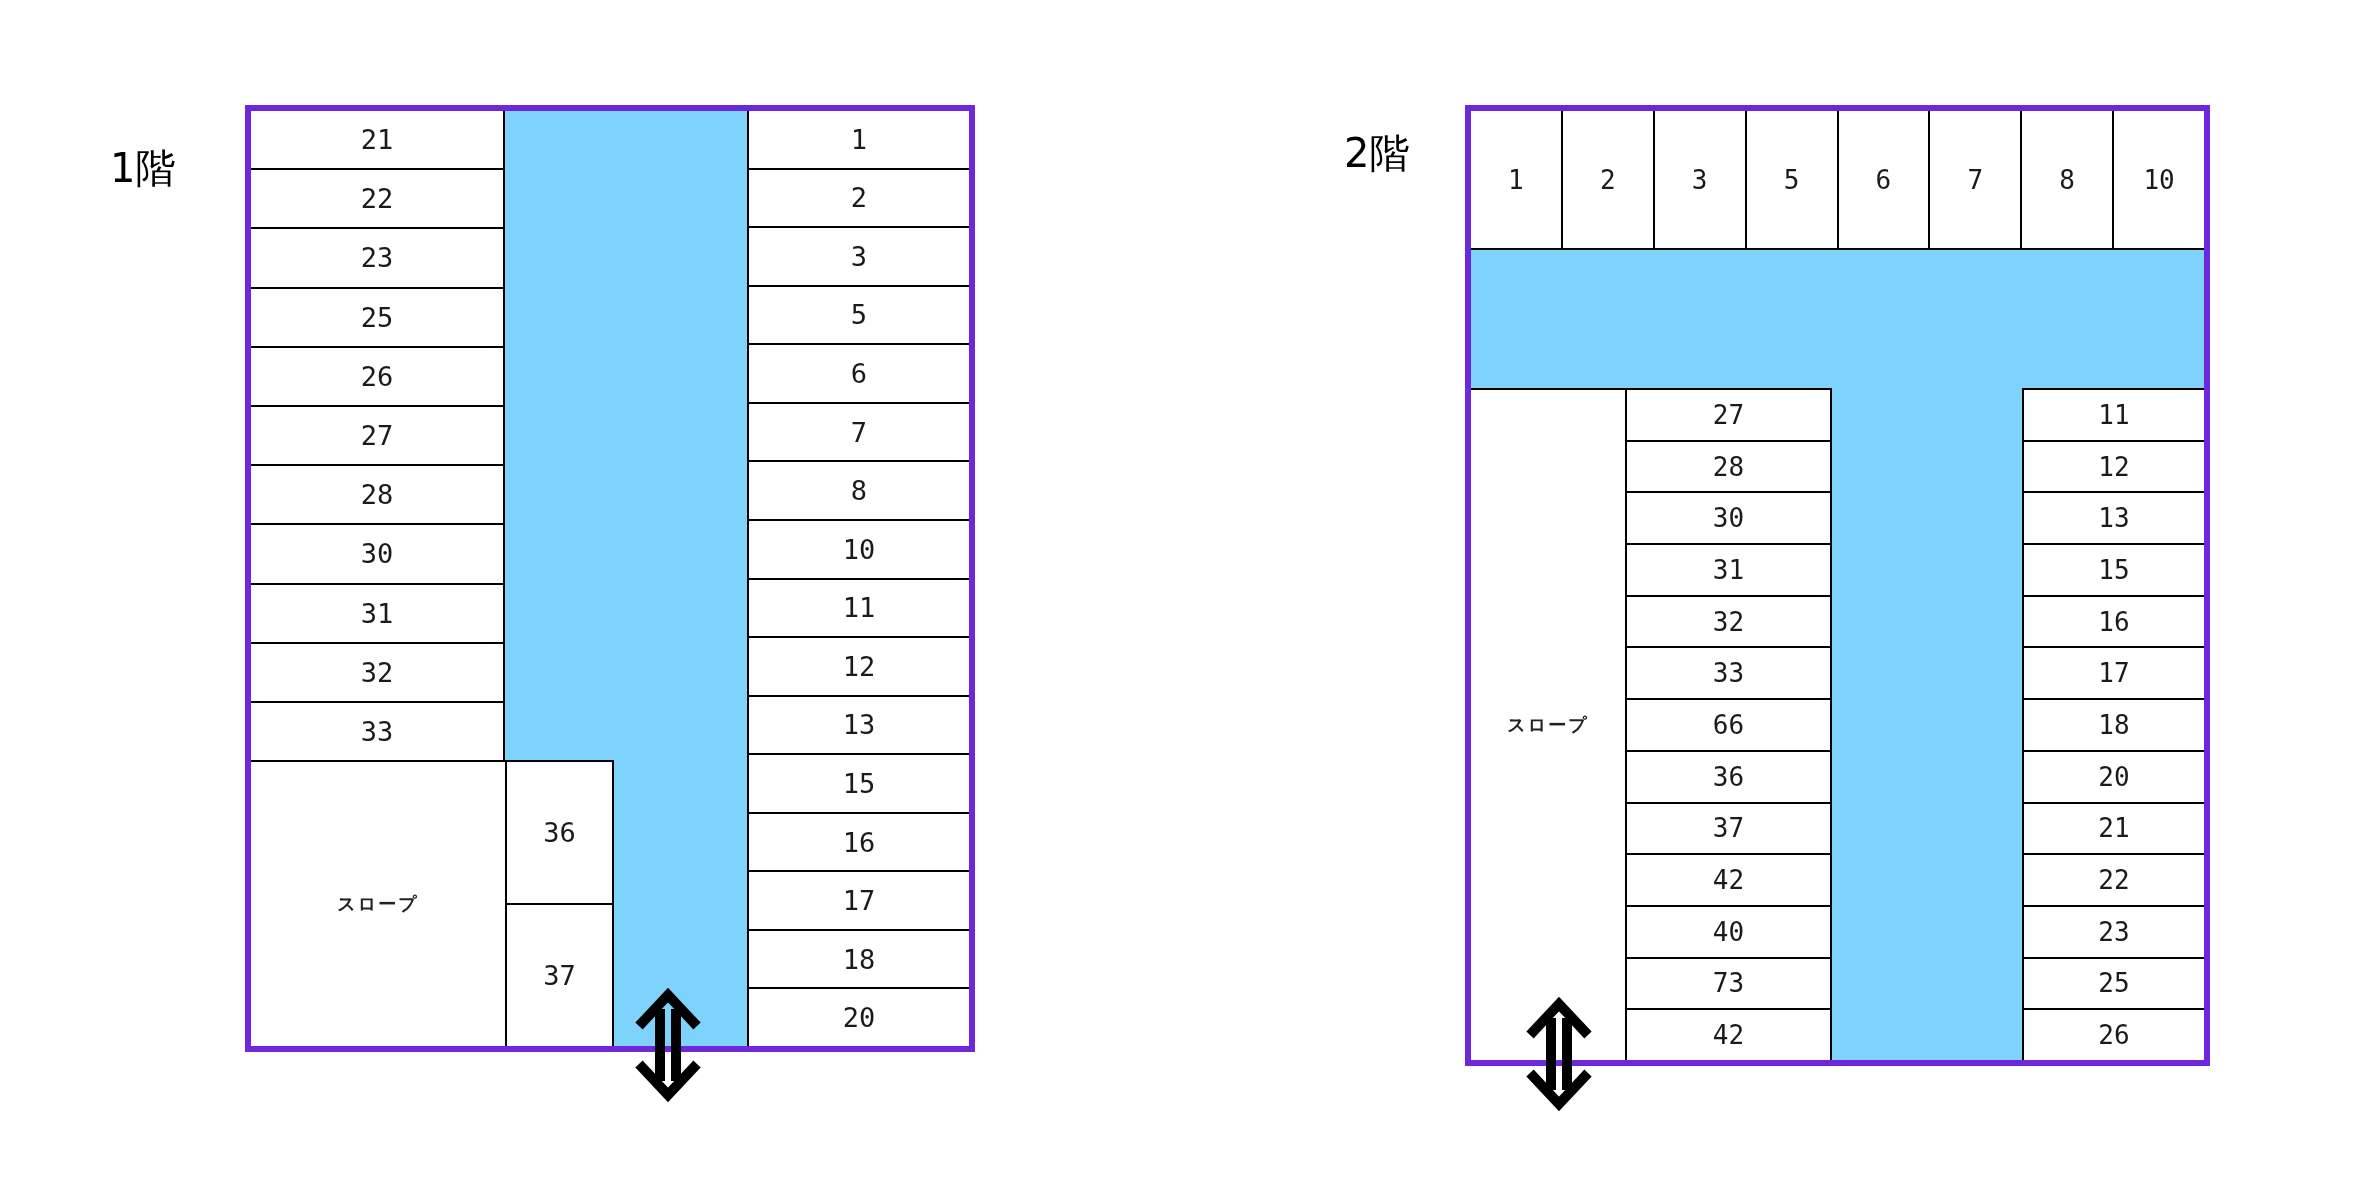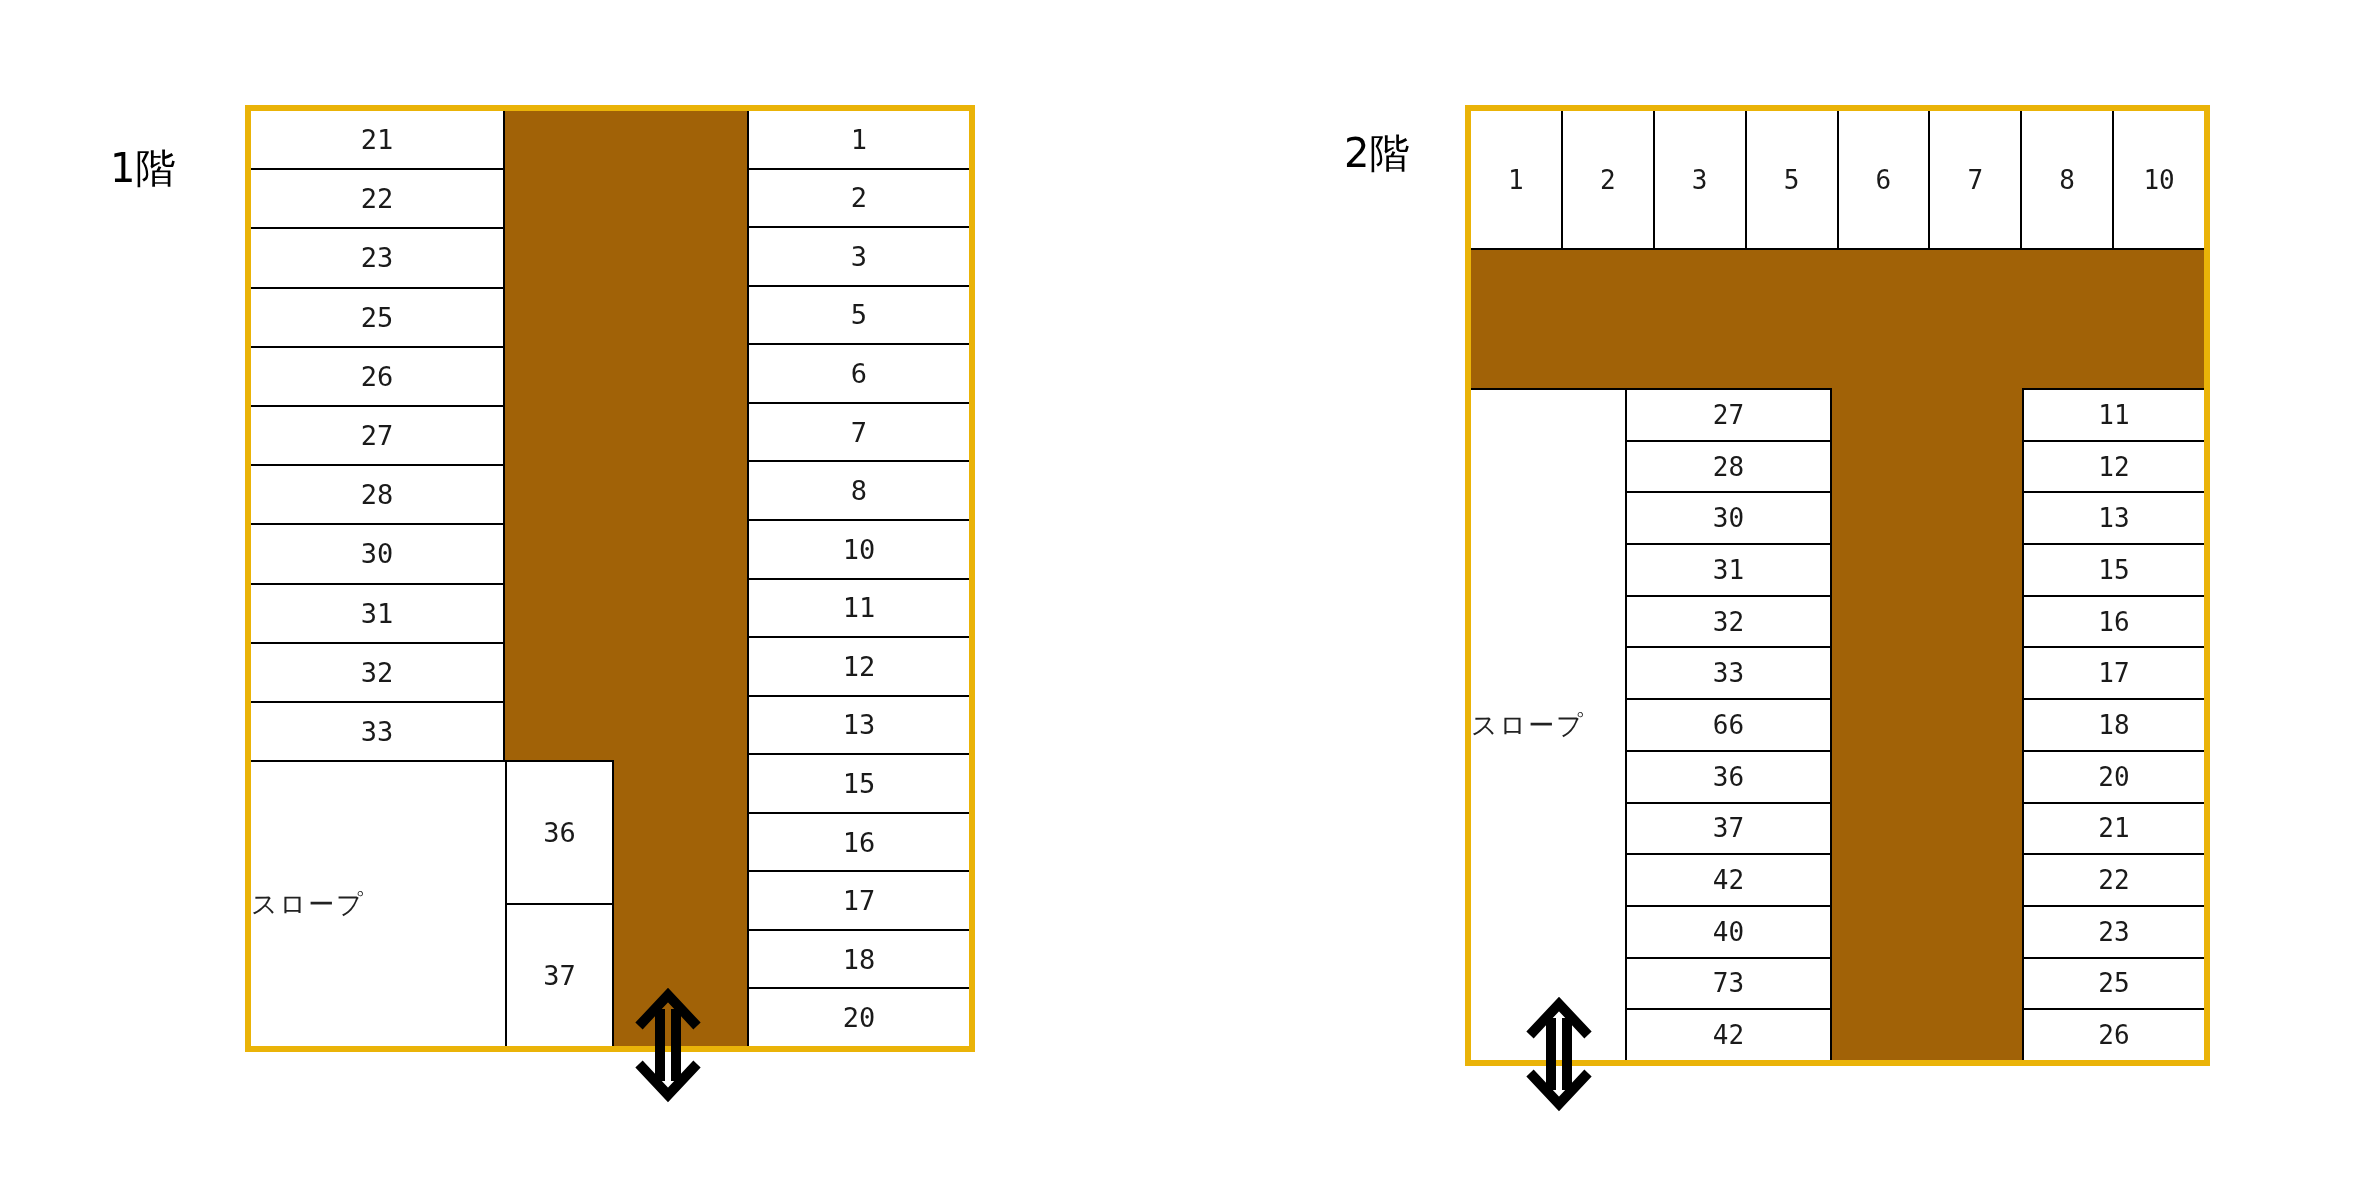--- a/index.html
+++ b/index.html
@@ -1,43 +1,43 @@
 <!DOCTYPE html>
 <html><head>
 <meta charset="utf-8">
 <style>
   html,body{margin:0;padding:0;}
   body{
     width:2362px;height:1200px;position:relative;background:#ffffff;
     font-family:"DejaVu Sans", sans-serif;overflow:hidden;color:#111;
   }
   .floor{
-    position:absolute;border:6px solid #eab308;background:#a16207;box-sizing:border-box;
+    position:absolute;border:6px solid #6d28d9;background:#7dd3fc;box-sizing:border-box;
   }
   .floor-title{
     position:absolute;font-size:40px;line-height:1;color:#000;white-space:nowrap;
     font-family:"DejaVu Sans", sans-serif;
   }
   .region{position:absolute;box-sizing:border-box;}
   .vcol{display:flex;flex-direction:column;}
   .hrow{display:flex;flex-direction:row;}
   .stall{
     flex:1 1 0;display:flex;align-items:center;justify-content:center;
     font-family:"DejaVu Sans Mono","Liberation Mono",monospace;
     color:#1a1a1a;box-sizing:border-box;background:#fff;
   }
   .vcol > .stall{border-bottom:2px solid #000;}
   .vcol > .stall:last-child{border-bottom:none;}
   .hrow > .stall{border-right:2px solid #000;}
   .hrow > .stall:last-child{border-right:none;}
   .f1 .stall{font-size:27px;}
   .f2 .stall{font-size:26px;}
   .ramp{
-    display:flex;align-items:center;justify-content:flex-start;
-    font-size:26px;color:#222;letter-spacing:2px;background:#fff;
+    display:flex;align-items:center;justify-content:center;
+    font-size:18px;color:#222;letter-spacing:2px;background:#fff;font-weight:bold;
   }
   
   #f1-left   {left:0;   top:0;     width:254px;height:649px;border-right:2px solid #000;}
   #f1-slope  {left:0;   top:649px; width:254px;height:286px;border-top:2px solid #000;}
   #f1-island {left:254px;top:649px;width:109px;height:286px;border:2px solid #000;border-bottom:none;}
   #f1-right  {left:496px;top:0;    width:222px;height:935px;border-left:2px solid #000;}
   
   #f2-toprow {left:0;   top:0;     width:733px;height:139px;border-bottom:2px solid #000;}
   #f2-slope  {left:0;   top:277px; width:154px;height:672px;border-top:2px solid #000;}
   #f2-mid    {left:154px;top:277px;width:207px;height:672px;border:2px solid #000;border-bottom:none;}

